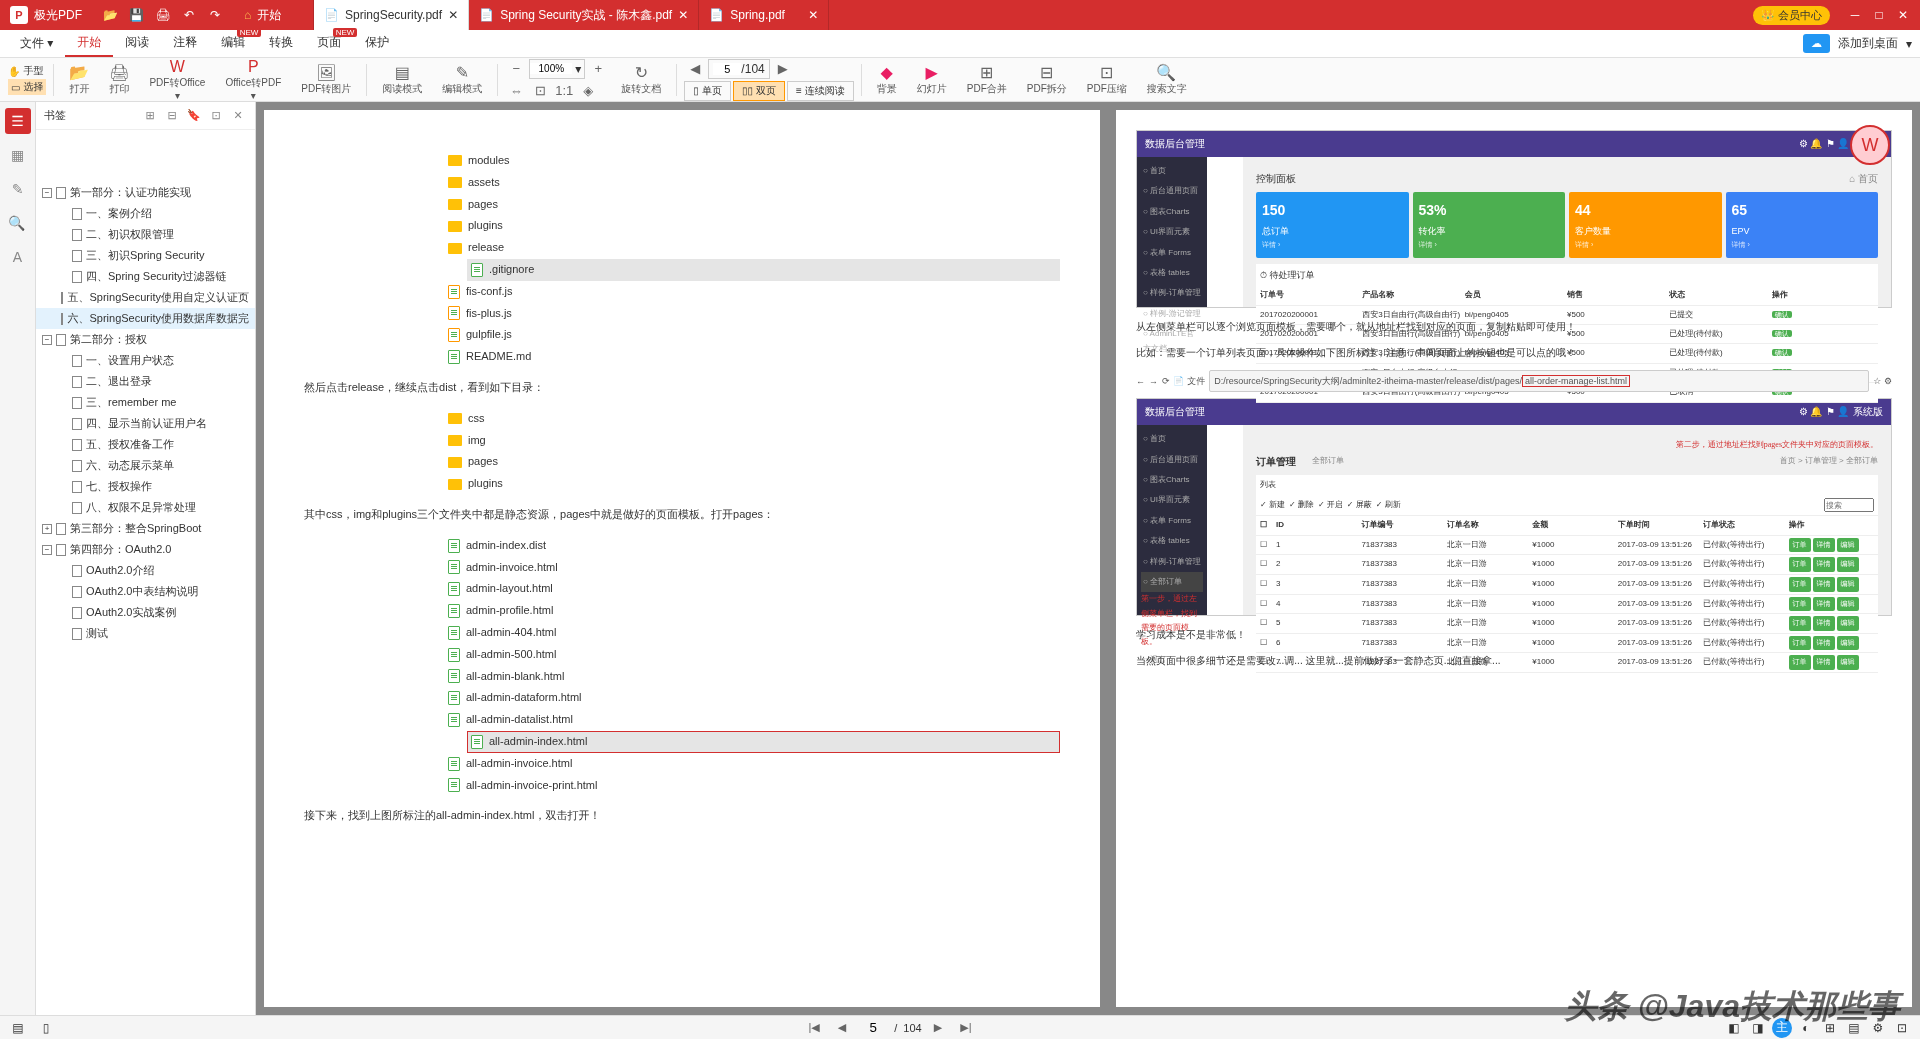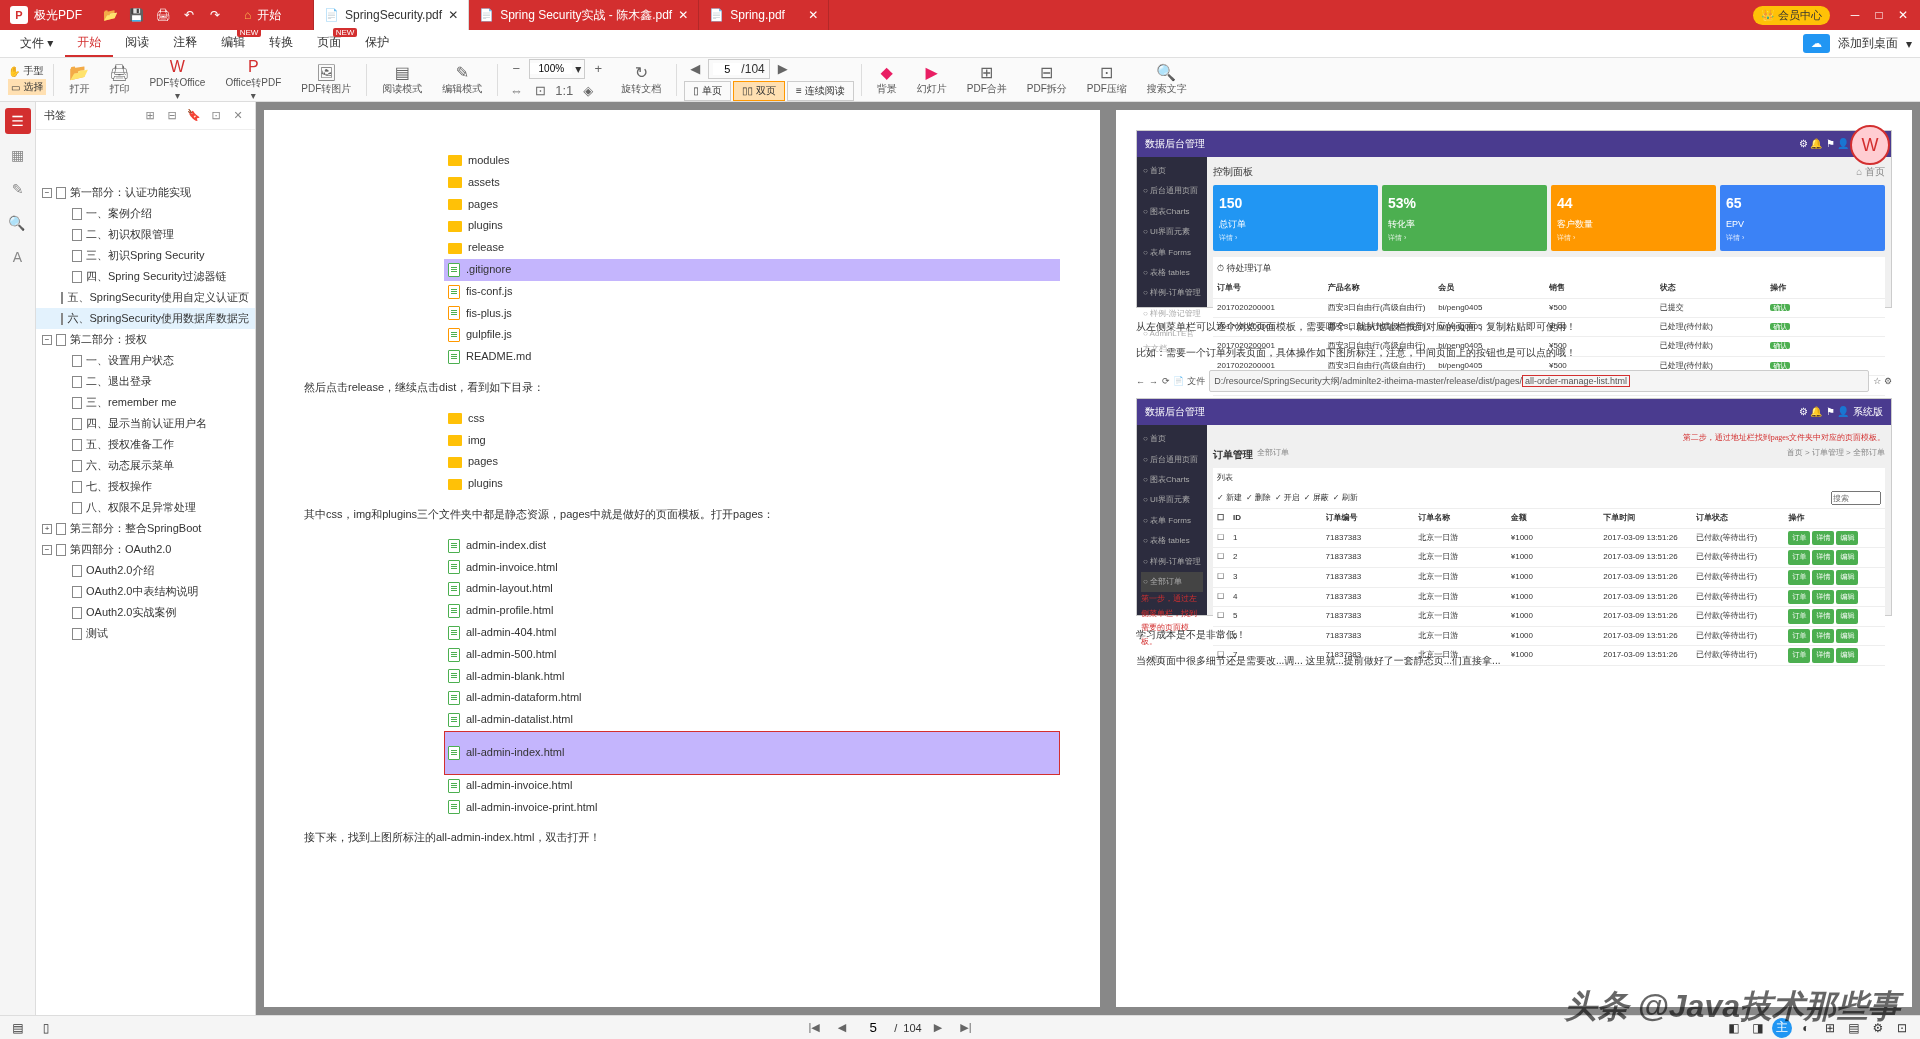--- a/index.html
+++ b/index.html
@@ -55,36 +55,36 @@
 .tree-item.selected { background: #e3f2fd; }
 .tree-toggle { width: 10px; height: 10px; border: 1px solid #888; display: flex; align-items: center; justify-content: center; font-size: 8px; line-height: 1; }
 .tree-spacer { width: 12px; }
 .tree-bookmark-icon { width: 10px; height: 12px; border: 1px solid #888; position: relative; }
 .tree-item.level-1 { padding-left: 20px; }
 
 .content { flex: 1; background: #888; display: flex; overflow: hidden; position: relative; }
 .page { background: #fff; margin: 8px; flex: 1; padding: 30px 40px; font-size: 11px; line-height: 1.8; overflow: auto; }
 .page .file-list { margin: 10px 0 10px 140px; }
 .file-row { display: flex; align-items: center; gap: 6px; padding: 1px 4px; }
-.file-row.selected { background: #c4b5fd; }
-.file-row.highlighted { border: 1px solid #d32f2f; padding: 11px 3px; }
+.file-row.selected { background: #e5e5e5; margin-left: 23px; }
+.file-row.highlighted { border: 1px solid #d32f2f; padding: 0 3px; }
 .folder-icon { width: 14px; height: 11px; background: #ffc107; border-radius: 1px; }
 .file-icon { width: 12px; height: 14px; background: #fff; border: 1px solid #4caf50; border-radius: 1px; position: relative; }
 .file-icon::after { content: ""; position: absolute; top: 3px; left: 2px; right: 2px; height: 1px; background: #4caf50; box-shadow: 0 2px 0 #4caf50, 0 4px 0 #4caf50; }
 .file-icon.js { border-color: #ff9800; }
 .file-icon.json { border-color: #9c27b0; }
 .page p { margin: 8px 0; }
 
 .page.right { padding: 20px; font-size: 10px; position: relative; }
 .dashboard-img { border: 1px solid #ccc; margin-bottom: 10px; }
 .dash-header { background: #4a3b8f; color: #fff; padding: 4px 8px; font-size: 10px; display: flex; align-items: center; }
 .dash-body { display: flex; height: 150px; }
 .dash-sidebar { width: 70px; background: #2c2c3e; color: #aaa; font-size: 8px; padding: 4px; }
 .dash-sidebar .ds-item { padding: 3px 2px; display: flex; align-items: center; gap: 3px; }
-.dash-main { flex: 1; background: #f0f0f0; padding: 6px; }
+.dash-main { flex: 1; background: #f0f0f0; padding: 13px; margin-left: 36px; }
 .stat-cards { display: flex; gap: 4px; margin-bottom: 6px; }
 .stat-card { flex: 1; color: #fff; padding: 6px; font-size: 9px; border-radius: 2px; }
 .stat-card .num { font-size: 14px; font-weight: bold; }
 .dash-table { background: #fff; font-size: 8px; }
 .dash-table .dt-row { display: flex; padding: 2px 4px; border-bottom: 1px solid #eee; }
 .dash-table .dt-cell { flex: 1; overflow: hidden; text-overflow: ellipsis; white-space: nowrap; }
 .dt-badge { background: #4caf50; color: #fff; padding: 0 3px; border-radius: 2px; font-size: 7px; }
 
 .url-bar { display: flex; align-items: center; gap: 4px; font-size: 9px; margin: 6px 0; color: #555; }
 .url-box { flex: 1; border: 1px solid #ccc; padding: 2px 4px; border-radius: 2px; background: #f5f5f5; }
@@ -638,21 +638,21 @@
               <div class="ds-item">○ UI界面元素</div>
               <div class="ds-item">○ 表单 Forms</div>
               <div class="ds-item">○ 表格 tables</div>
               <div class="ds-item">○ 样例-订单管理</div>
               <div class="ds-item" style="background:#444;">○ 全部订单</div>
               <div class="red-annotation">第一步，通过左侧菜单栏，找到需要的页面模板。</div>
               <div class="ds-item">○ 退出</div>
             </div>
           <div class="dash-main">
             <div class="red-annotation" style="text-align:right;">第二步，通过地址栏找到pages文件夹中对应的页面模板。</div>
-            <div style="display:flex;align-items:flex-start;gap:4px;font-size:10px;">
+            <div style="display:flex;align-items:center;gap:16px;font-size:10px;">
                 <b>订单管理</b> 
                 <span style="color:#888;font-size:8px;">全部订单</span>
                 <span style="margin-left:auto;font-size:8px;color:#888;">首页 &gt; 订单管理 &gt; 全部订单</span>
               </div>
             <div class="dash-table" style="margin-top:4px;">
               <div style="padding:3px 4px;">列表</div>
               <div style="padding:3px 4px;display:flex;gap:4px;border-bottom:1px solid #eee;" id="dt2-toolbar">
                   <span>✓ 新建</span>
                   <span>✓ 删除</span>
                   <span>✓ 开启</span>

